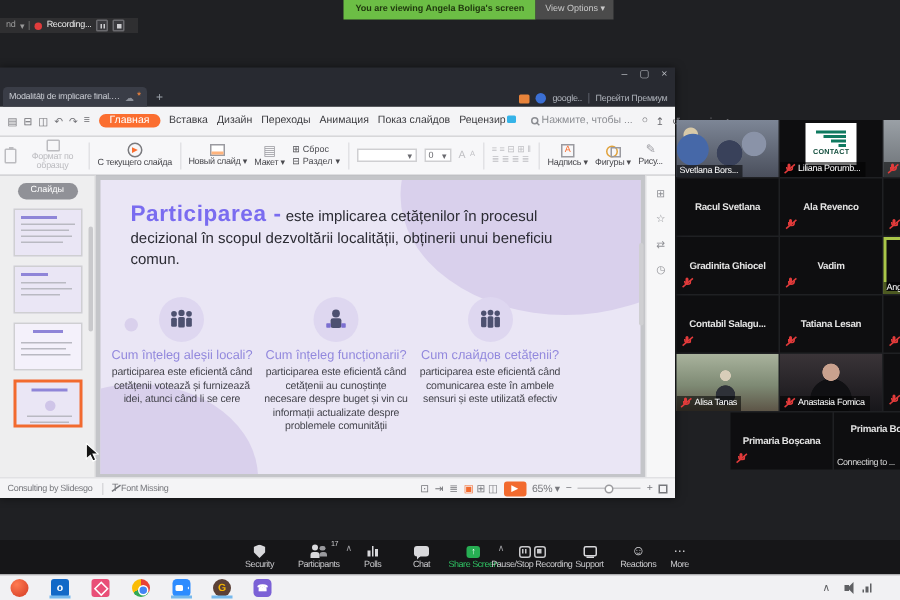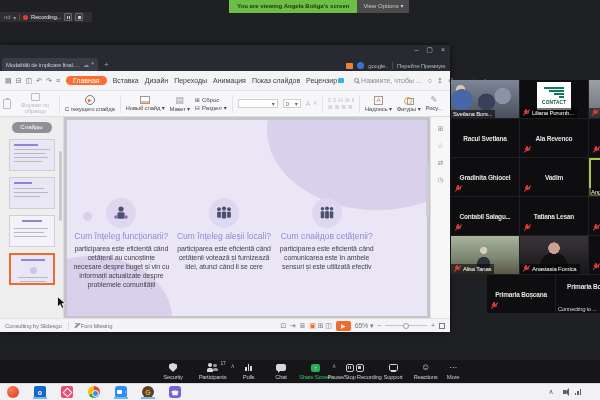--- a/index.html
+++ b/index.html
@@ -358,46 +358,49 @@
             <span class="ln" style="top:26px;width:26px;left:9px;"></span>
           </div>
         <span class="pscroll"></span>
       </div>
 
       <div class="canvas">
         <div class="slide">
           <span class="blob b-tr"></span>
           <span class="blob b-bl"></span>
           <span class="blob b-dot"></span>
+          <div class="slide-title">
+            <span class="pt">Participarea -</span><span> este implicarea cetățenilor în procesul decizional în scopul dezvoltării localității, obținerii unui beneficiu comun.</span>
+          </div>
           <div class="cols">
-            <div class="col">
-              <span class="icircle">
-                <svg width="16" height="14" viewBox="0 0 16 14">
-                    <circle cx="8" cy="3" r="2.6"></circle>
-                    <rect x="4.4" y="6.2" width="7.2" height="6.5" rx="1.5"></rect>
-                    <rect x="1.5" y="9.5" width="3" height="3" rx="0.5" fill="#7b6fd0"></rect>
-                    <rect x="11.5" y="9.5" width="3" height="3" rx="0.5" fill="#7b6fd0"></rect>
-                  </svg>
-              </span>
-              <div class="chead">Cum înțeleg funcționarii?</div>
-              <div class="cbody">participarea este eficientă când cetățenii au cunoștințe necesare despre buget și vin cu informații actualizate despre problemele comunității</div>
-            </div>
             <div class="col">
               <span class="icircle">
                 <svg width="18" height="14" viewBox="0 0 18 14">
                     <circle cx="4" cy="3.2" r="1.9"></circle>
                     <rect x="2.1" y="5.8" width="3.8" height="6" rx="1"></rect>
                     <circle cx="9" cy="2.6" r="2.1"></circle>
                     <rect x="6.8" y="5.4" width="4.4" height="7" rx="1"></rect>
                     <circle cx="14" cy="3.2" r="1.9"></circle>
                     <rect x="12.1" y="5.8" width="3.8" height="6" rx="1"></rect>
                   </svg>
               </span>
               <div class="chead">Cum înțeleg aleșii locali?</div>
               <div class="cbody">participarea este eficientă când cetățenii votează și furnizează idei, atunci când li se cere</div>
+            </div>
+            <div class="col">
+              <span class="icircle">
+                <svg width="16" height="14" viewBox="0 0 16 14">
+                    <circle cx="8" cy="3" r="2.6"></circle>
+                    <rect x="4.4" y="6.2" width="7.2" height="6.5" rx="1.5"></rect>
+                    <rect x="1.5" y="9.5" width="3" height="3" rx="0.5" fill="#7b6fd0"></rect>
+                    <rect x="11.5" y="9.5" width="3" height="3" rx="0.5" fill="#7b6fd0"></rect>
+                  </svg>
+              </span>
+              <div class="chead">Cum înțeleg funcționarii?</div>
+              <div class="cbody">participarea este eficientă când cetățenii au cunoștințe necesare despre buget și vin cu informații actualizate despre problemele comunității</div>
             </div>
             <div class="col">
               <span class="icircle">
                 <svg width="18" height="14" viewBox="0 0 18 14">
                     <circle cx="4.5" cy="2.8" r="1.8"></circle>
                     <rect x="2.7" y="5.2" width="3.6" height="7" rx="1"></rect>
                     <circle cx="9" cy="2.4" r="1.9"></circle>
                     <rect x="7.1" y="4.9" width="3.8" height="7.6" rx="1"></rect>
                     <circle cx="13.5" cy="2.8" r="1.8"></circle>
                     <rect x="11.7" y="5.2" width="3.6" height="7" rx="1"></rect>

